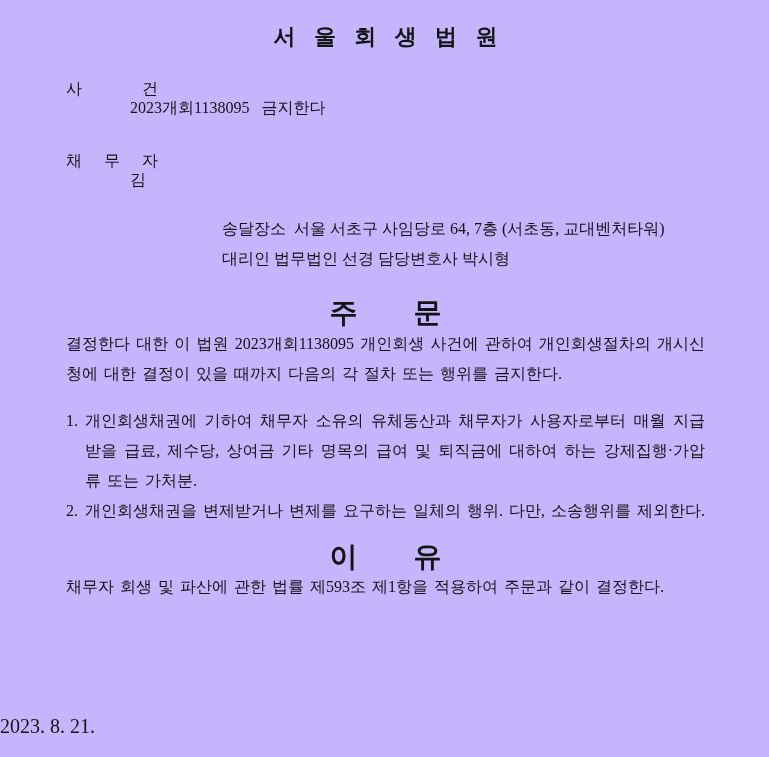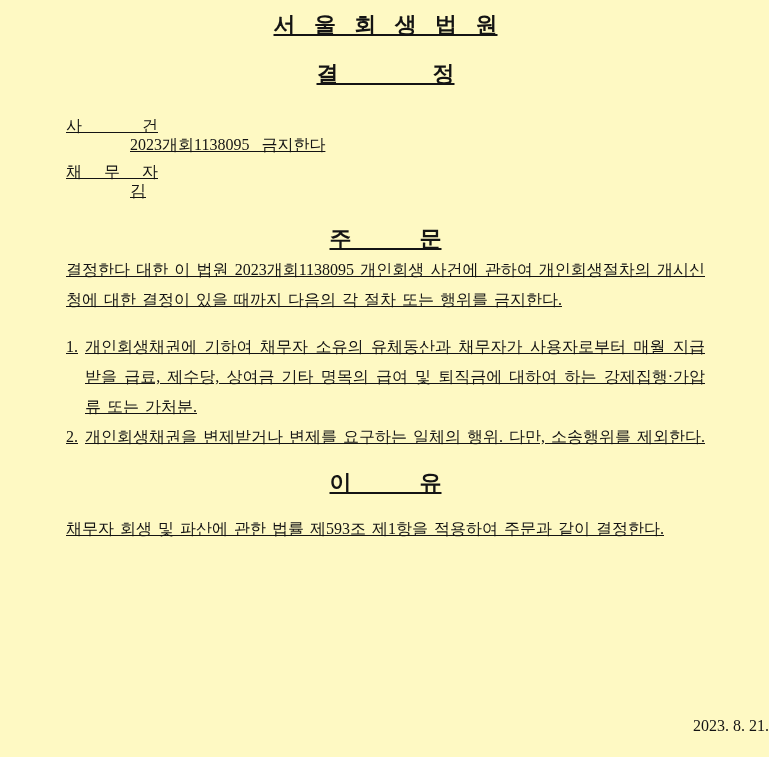--- a/index.html
+++ b/index.html
@@ -2,27 +2,26 @@
 <html><head>
 <meta charset="utf-8">
 <style>
   * { margin: 0; padding: 0; box-sizing: border-box; }
   html, body { background: #ffffff; }
   .page {
     position: relative;
     width: 769px;
     height: 757px;
     margin: 0 auto;
-    background: #fef9c3;
+    background: #c4b5fd;
     color: #141414;
     font-family: "Liberation Serif", "DejaVu Serif", serif;
     font-size: 16px;
-    padding: 14px 64px 0 66px;
+    padding: 26px 64px 0 66px;
     overflow: hidden;
-    text-decoration: underline;
   }
   
   .court-title {
     font-family: "Liberation Sans", "DejaVu Sans", sans-serif;
     font-weight: bold;
     font-size: 22px;
     line-height: 22px;
     width: 224px;
     margin: 0 auto;
     text-align: justify;
@@ -35,35 +34,35 @@
     font-size: 22px;
     line-height: 22px;
     width: 138px;
     margin: 27px auto 0;
     text-align: justify;
     text-align-last: justify;
   }
   .section-heading {
     font-family: "Liberation Sans", "DejaVu Sans", sans-serif;
     font-weight: bold;
-    font-size: 22px;
+    font-size: 28px;
     line-height: 22px;
     width: 112px;
     margin: 0 auto;
     text-align: justify;
     text-align-last: justify;
   }
   .case-row {
     display: flex;
     align-items: flex-start;
     line-height: 19px;
     flex-direction: column;
   }
   .case-row.first { margin-top: 31px; }
-  .case-row.second { margin-top: 8px; }
+  .case-row.second { margin-top: 34px; }
   .case-label {
     width: 92px;
     text-align: justify;
     text-align-last: justify;
     flex: none;
   }
   .case-value {
     margin-left: 64px;
     white-space: pre;
   }
@@ -79,53 +78,56 @@
     line-height: 30px;
     text-align: justify;
     word-spacing: 2px;
   }
   .order-list { margin-top: 17px; }
   .order-item { display: flex; line-height: 30px; }
   .item-number { width: 19px; flex: none; }
   .item-text { flex: 1; text-align: justify; word-spacing: 2px; }
   .reason-heading-wrap { margin-top: 20px; }
   .reason-paragraph {
-    margin-top: 20px;
+    margin-top: 4px;
     line-height: 30px;
     word-spacing: 2px;
   }
   .decision-date {
     position: absolute;
     top: 715px;
     left: 0;
     width: 100%;
-    text-align: right;
-    font-size: 16px;
+    text-align: left;
+    font-size: 20px;
     line-height: 22px;
   }
 </style>
 </head>
 <body>
 
 <div class="page">
 
   <div class="court-title">서 울 회 생 법 원</div>
 
-  <div class="doc-type">결 정</div>
 
   <div class="case-row first">
     <span class="case-label">사 건</span>
     <span class="case-value">2023개회1138095   금지한다</span>
   </div>
 
   <div class="case-row second">
     <span class="case-label">채 무 자</span>
     <span class="case-value">김</span>
   </div>
 
+  <div class="address-block">
+    <div class="address-line">송달장소  서울 서초구 사임당로 64, 7층 (서초동, 교대벤처타워)</div>
+    <div class="address-line">대리인 법무법인 선경 담당변호사 박시형</div>
+  </div>
 
   <div class="order-heading-wrap">
     <div class="section-heading">주 문</div>
   </div>
 
   <div class="body-paragraph">결정한다 대한 이 법원 2023개회1138095 개인회생 사건에 관하여 개인회생절차의 개시신청에 대한 결정이 있을 때까지 다음의 각 절차 또는 행위를 금지한다.</div>
 
   <div class="order-list">
     <div class="order-item">
       <span class="item-number">1.</span>

